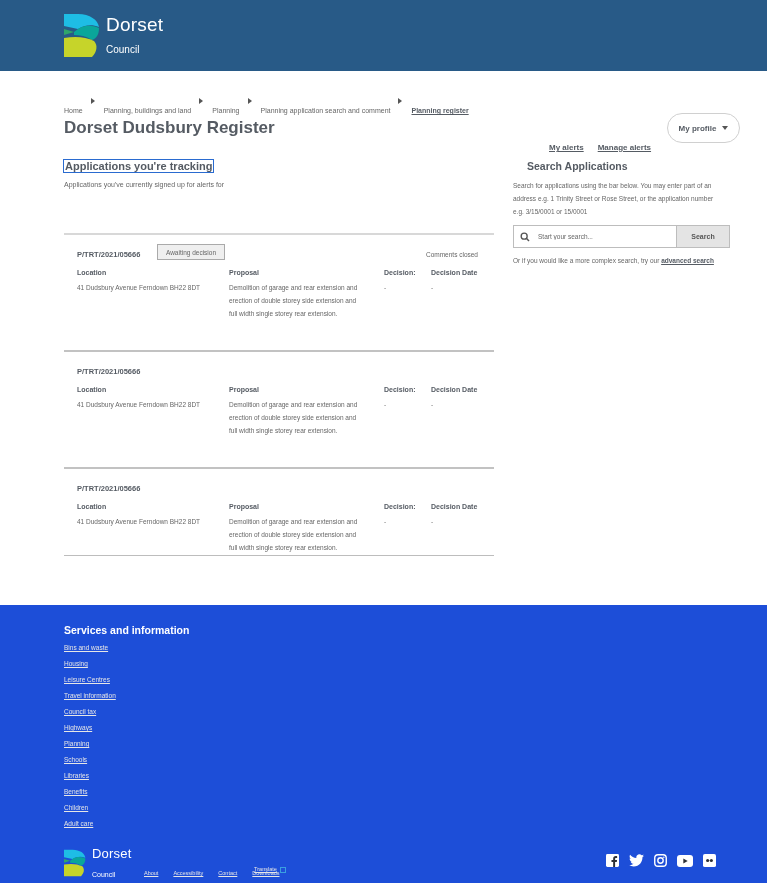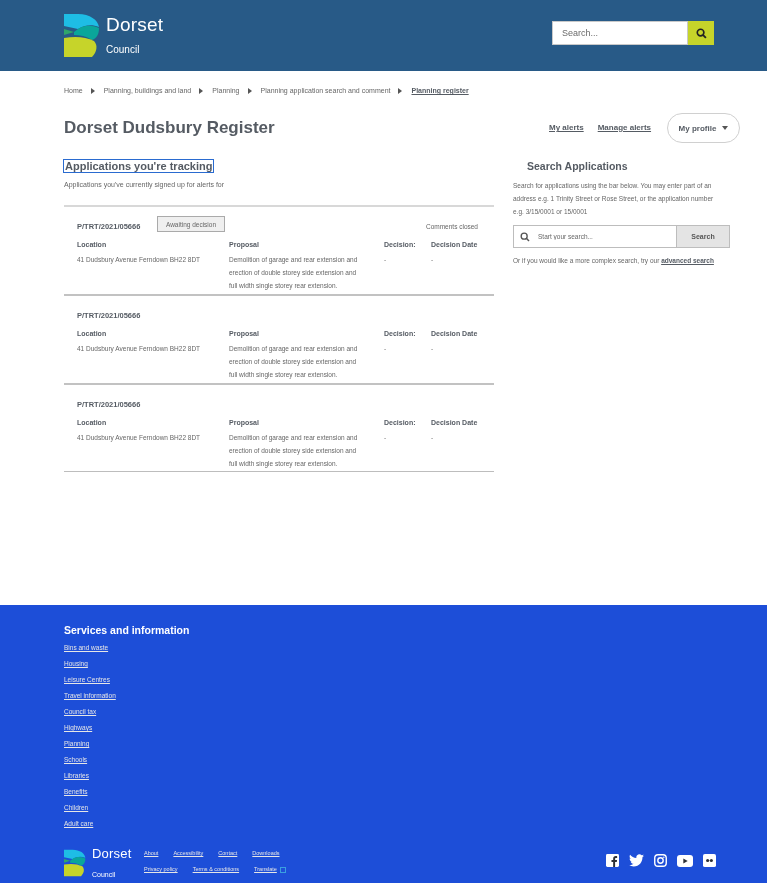--- a/index.html
+++ b/index.html
@@ -1,17 +1,17 @@
 <!DOCTYPE html>
 <html><head>
 <meta charset="utf-8">
 <style>
   * { box-sizing: border-box; margin: 0; padding: 0; }
   html, body { width: 767px; height: 883px; overflow: hidden; background: #ffffff; font-family: "Liberation Sans", sans-serif; color: #555b63; }
-  a { color: inherit; }
+  a { color: inherit; margin-top: 20px; }
 
   
   .site-header { position: absolute; left: 0; top: 0; width: 767px; height: 71px; background: #285a87; }
   .logo { position: absolute; left: 64px; top: 13px; width: 104px; height: 44px; display: flex; align-items: center; }
   .logo-mark { width: 36px; height: 43px; }
   .logo-text { margin-left: 6px; color: #fff; line-height: 1; }
   .logo-text .l1 { font-size: 19px; display: block; letter-spacing: 0.2px; }
   .logo-text .l2 { font-size: 10px; display: block; margin-top: 11px; }
   .header-search { position: absolute; left: 552px; top: 21px; width: 162px; height: 24px; display: flex; }
   .header-search input { width: 136px; height: 24px; border: 1px solid #c9c9c9; padding: 0 9px; font-size: 9px; font-family: "Liberation Sans", sans-serif; color: #555; background: #fff; outline: none; }
@@ -29,21 +29,21 @@
   .top-links { position: absolute; left: 549px; top: 123px; display: flex; gap: 14px; font-size: 8px; font-weight: bold; }
   .top-links a { color: #555b63; text-decoration: underline; }
   .profile-btn { position: absolute; left: 667px; top: 113px; width: 73px; height: 30px; border: 1px solid #d0d0d0; border-radius: 15px; background: #fff; display: flex; align-items: center; justify-content: center; font-size: 8px; font-weight: bold; color: #555b63; font-family: "Liberation Sans", sans-serif; }
   .profile-btn .caret { display: inline-block; margin-left: 6px; width: 0; height: 0; border-left: 3px solid transparent; border-right: 3px solid transparent; border-top: 4px solid #555; }
 
   
   .tracking-title { position: absolute; left: 64px; top: 160px; font-size: 11px; font-weight: bold; color: #555b63; outline: 1.5px solid #2a6bd0; padding: 0 1px; line-height: 12px; text-align: right; }
   .tracking-sub { position: absolute; left: 64px; top: 181px; font-size: 7px; color: #666; }
 
   .app-list { position: absolute; left: 64px; top: 205px; width: 430px; }
-  .app-card { position: relative; height: 89px; border-top: 2px solid #d8d8d8; }
+  .app-card { position: relative; height: 89px; border-top: 2px solid #d8d8d8; margin-top: 28px; }
   .app-card.last { border-bottom: 1px solid #bdbdbd; }
   .app-card + .app-card { border-top: 2px solid #c2c2c2; }
   .app-ref { position: absolute; left: 13px; top: 15px; font-size: 7.5px; font-weight: bold; color: #555b63; }
   .status-badge { position: absolute; left: 93px; top: 9px; width: 68px; height: 16px; border: 1px solid #aaa; background: #efefef; font-size: 6.5px; color: #666; display: flex; align-items: center; justify-content: center; }
   .comments { position: absolute; right: 16px; top: 16px; font-size: 6.5px; color: #666; }
   .col-label { position: absolute; top: 34px; font-size: 7px; font-weight: bold; color: #555b63; }
   .col-val { position: absolute; top: 46px; font-size: 6.5px; color: #666; line-height: 13px; }
   .c-loc { left: 13px; }
   .c-prop { left: 165px; width: 130px; }
   .c-dec { left: 320px; }
@@ -89,29 +89,20 @@
       <path d="M0 0 H14 C26 0 34 6 35 13 C28 10 20 11 14 15 L0 12 Z" fill="#1ebde5"></path>
       <path d="M0 15 L10 18 L0 21 Z" fill="#2fa56b"></path>
       <path d="M14 15 C20 11 28 11 35 14 C35 20 33 24 28 26 C22 22 16 21 10 21 L10 18 Z" fill="#0aa69a"></path>
       <path d="M0 24 C12 22 22 23 30 27 C34 31 33 38 28 43 H0 Z" fill="#c6d42a"></path>
     </svg>
     <div class="logo-text">
       <span class="l1">Dorset</span>
       <span class="l2">Council</span>
     </div>
   </div>
-  <div class="header-search">
-    <input type="text" placeholder="Search..." style="">
-    <button>
-      <svg width="11" height="11" viewBox="0 0 12 12">
-        <circle cx="5" cy="5" r="3.6" fill="none" stroke="#222" stroke-width="1.8"></circle>
-        <line x1="7.6" y1="7.6" x2="10.8" y2="10.8" stroke="#222" stroke-width="2"></line>
-      </svg>
-    </button>
-  </div>
 </header>
 
 <nav class="breadcrumb">
   <a class="crumb">Home</a>
   <span class="sep"></span>
   <a class="crumb">Planning, buildings and land</a>
   <span class="sep"></span>
   <a class="crumb">Planning</a>
   <span class="sep"></span>
   <a class="crumb">Planning application search and comment</a>

